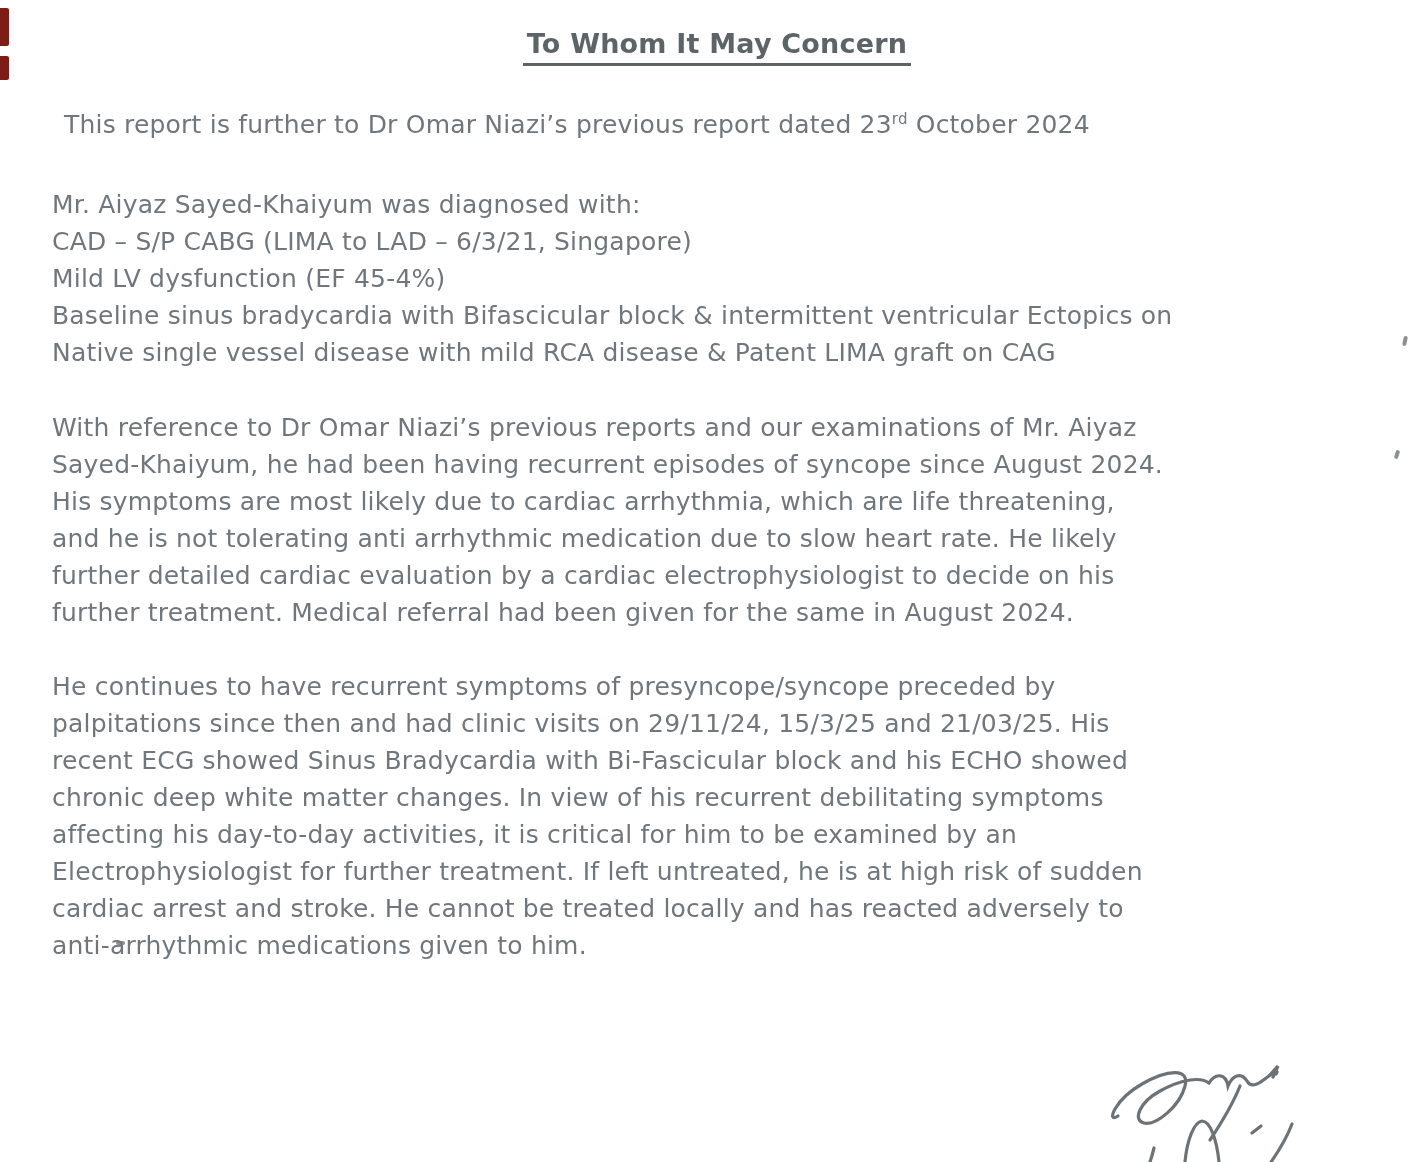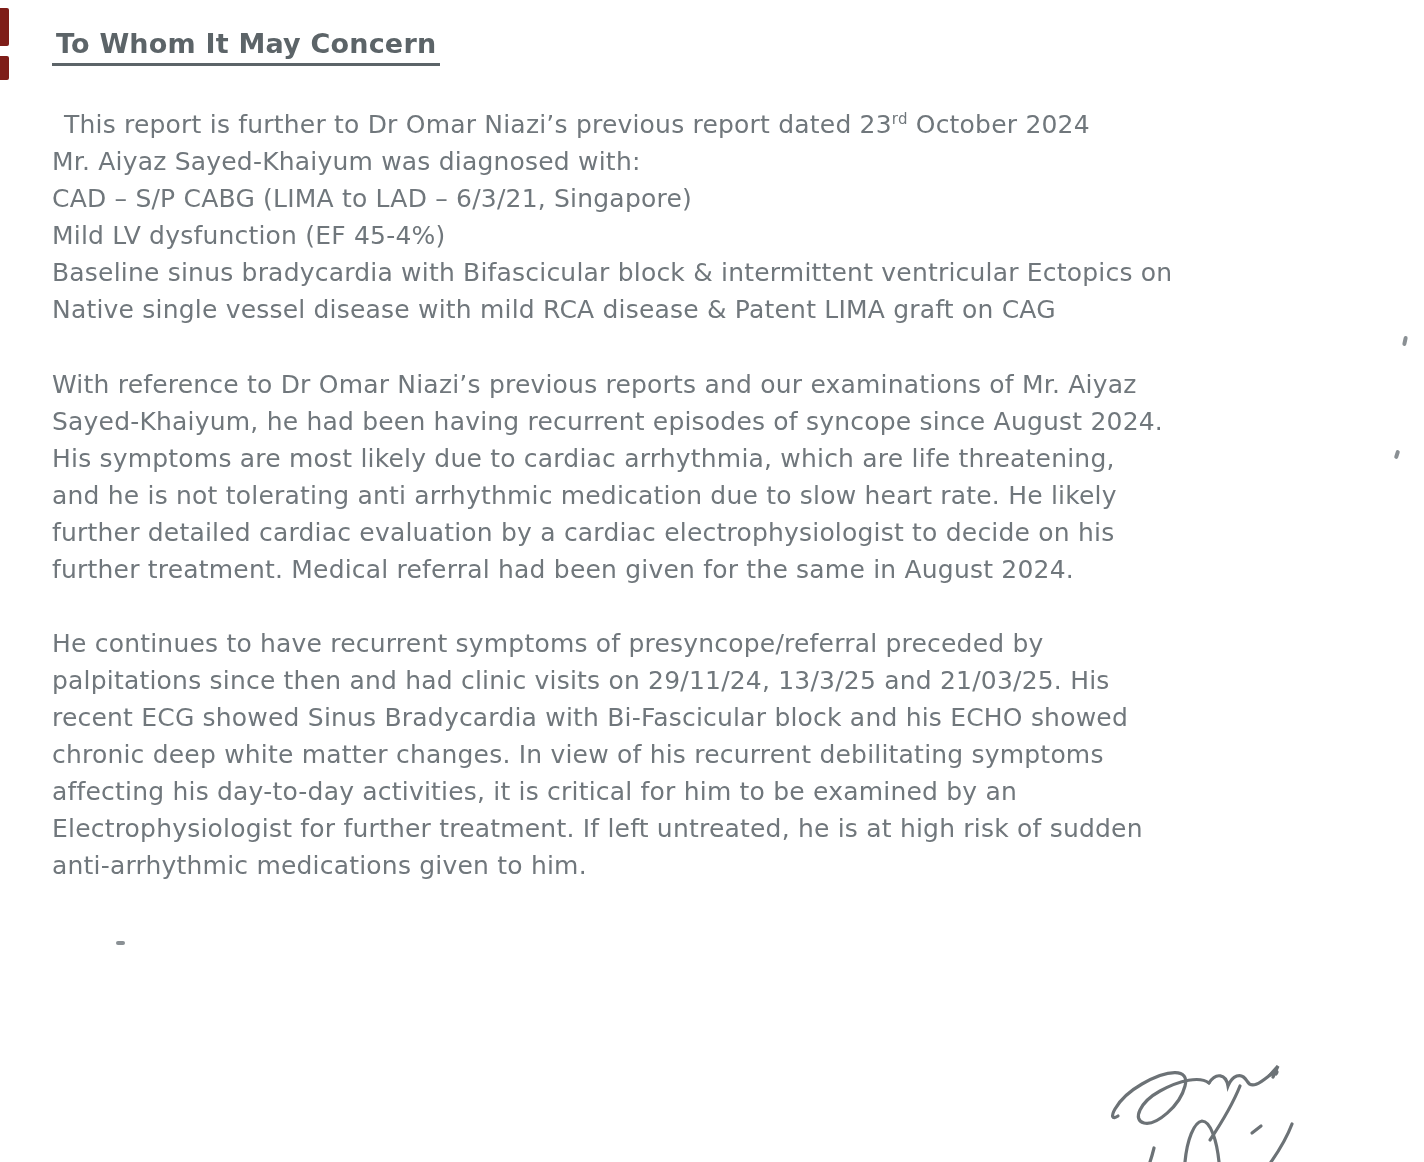--- a/index.html
+++ b/index.html
@@ -23,33 +23,33 @@
     line-height: 37px;
     color: var(--text, #70777c);
     letter-spacing: 0.2px;
   }
   .content {
     position: absolute;
     left: 52px;
     top: 26px;
     width: 1330px;
   }
-  .title-row { height: 44px; }
+  .title-row { text-align: center; height: 44px; }
   .title-text {
     display: inline-block;
     font-size: 27px;
     font-weight: bold;
     color: var(--title, #5c6468);
     border-bottom: 3px solid var(--title, #5c6468);
     padding: 0 4px 2px 4px;
     line-height: 34px;
   }
   .intro { margin-top: 36px; margin-left: 12px; }
   .intro sup { font-size: 0.6em; vertical-align: super; line-height: 0; }
-  .block-diagnosis { }
+  .block-diagnosis { margin-top: 43px; }
   .block-para2 { margin-top: 38px; }
   .block-para3 { margin-top: 37px; }
   .line { white-space: nowrap; height: 37px; }
   .bold-frag {
     font-weight: bold;
     color: var(--text_bold, #5e656a);
   }
   .red-mark {
     position: absolute;
     left: 0;
@@ -111,26 +111,27 @@
     <div class="block-para2">
       <div class="line">With reference to Dr Omar Niazi’s previous reports and our examinations of Mr. Aiyaz</div>
       <div class="line">Sayed-Khaiyum, he had been having recurrent episodes of syncope since August 2024.</div>
       <div class="line">His symptoms are most likely due to cardiac arrhythmia, which are life threatening,</div>
       <div class="line">and he is not tolerating anti arrhythmic medication due to slow heart rate. He likely</div>
       <div class="line">further detailed cardiac evaluation by a cardiac electrophysiologist to decide on his</div>
       <div class="line">further treatment. Medical referral had been given for the same in August 2024.</div>
     </div>
 
     <div class="block-para3">
-      <div class="line">He continues to have recurrent symptoms of presyncope/referral preceded by</div>
-      <div class="line">palpitations since then and had clinic visits on 29/11/24, 13/3/25 and 21/03/25. His</div>
+      <div class="line">He continues to have recurrent symptoms of presyncope/syncope preceded by</div>
+      <div class="line">palpitations since then and had clinic visits on 29/11/24, 15/3/25 and 21/03/25. His</div>
       <div class="line">recent ECG showed Sinus Bradycardia with Bi-Fascicular block and his ECHO showed</div>
       <div class="line">chronic deep white matter changes. In view of his recurrent debilitating symptoms</div>
       <div class="line">affecting his day-to-day activities, it is critical for him to be examined by an</div>
       <div class="line">Electrophysiologist for further treatment. If left untreated, he is at high risk of sudden</div>
+      <div class="line">cardiac arrest and stroke. He cannot be treated locally and has reacted adversely to</div>
       <div class="line">anti-arrhythmic medications given to him.</div>
     </div>
 
   </div>
 
   <svg class="signature-svg" viewBox="0 0 344 132" xmlns="http://www.w3.org/2000/svg">
 
     <path d="M 38 86 C 26 94, 34 70, 62 54 C 88 39, 110 38, 105 56 C 100 76, 76 96, 64 93 C 52 90, 60 72, 80 61 C 100 50, 120 46, 129 53"></path>
     <path d="M 129 53 C 136 42, 146 44, 148 56 C 152 46, 161 41, 167 51 C 172 60, 181 52, 190 45 C 195 41, 199 40, 196 44"></path>
     <path d="M 190 45 L 198 36 L 193 47"></path>

